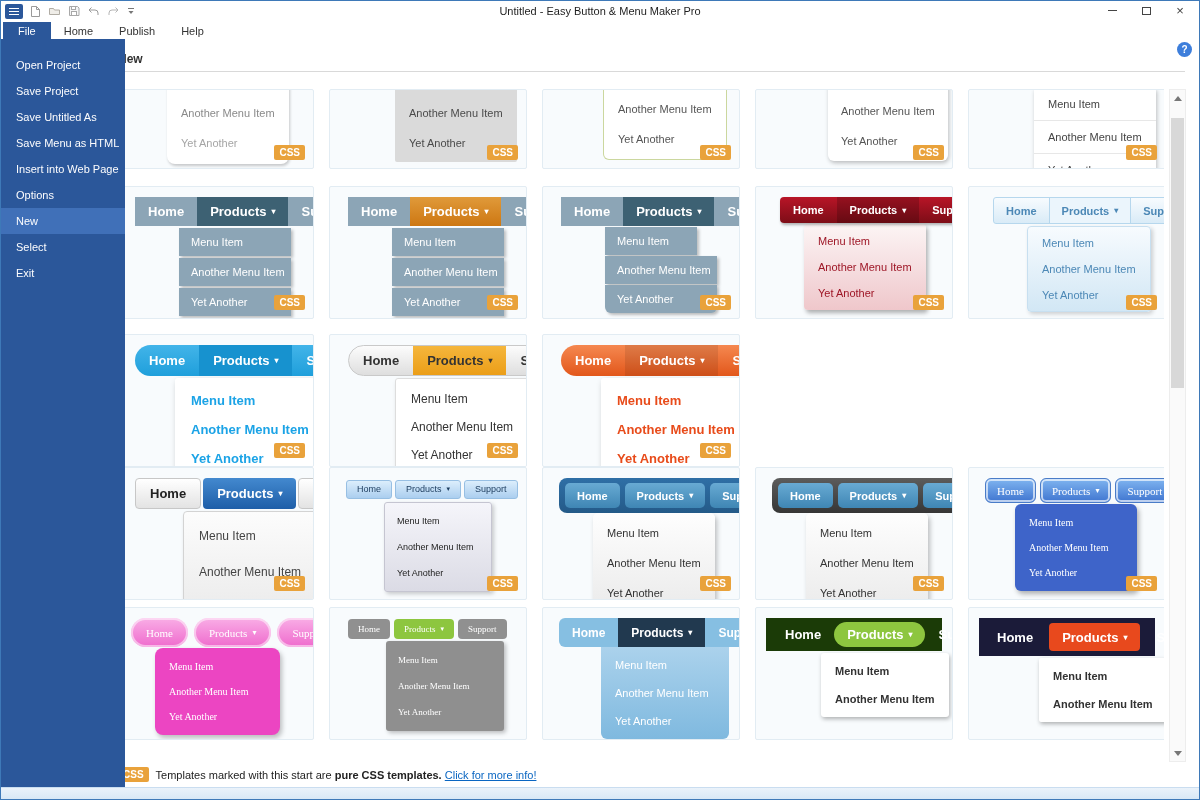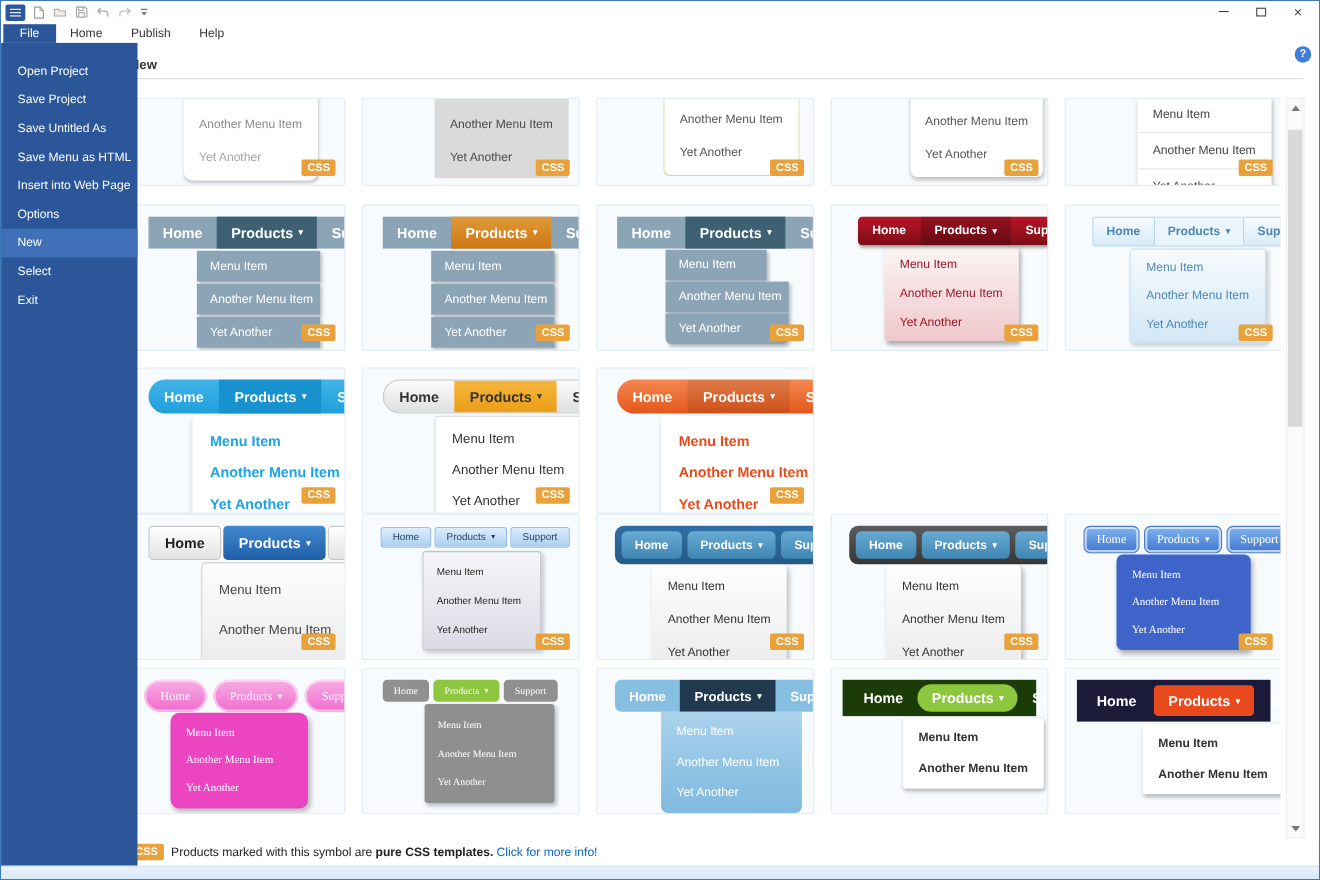--- a/index.html
+++ b/index.html
@@ -167,21 +167,21 @@
   .vscroll { position:absolute; right:13px; top:50px; bottom:25px; width:17px; background:#FAFAFA; border:1px solid #EDEDED; }
   .sarr-up, .sarr-dn { position:absolute; left:0; right:0; height:16px; display:flex; align-items:center; justify-content:center; cursor:pointer; }
   .sarr-up { top:0; } .sarr-dn { bottom:0; }
   .tri-up { width:0; height:0; border-left:4px solid transparent; border-right:4px solid transparent; border-bottom:5px solid #777; }
   .tri-dn { width:0; height:0; border-left:4px solid transparent; border-right:4px solid transparent; border-top:5px solid #777; }
   .sthumb { position:absolute; left:1px; right:1px; top:28px; height:270px; background:#D8D8D8; cursor:pointer; }
 
   
   .footer { position:absolute; left:0; right:0; bottom:0; height:25px; background:#fff; display:flex; align-items:center; gap:7px; padding-left:14px; font-size:11px; color:#222; }
   .footer .css-badge { position:static; }
-  .footer a { color:#0A66C2; cursor:pointer; }
+  .footer a { color:#0A66C2; text-decoration:underline; cursor:pointer; }
   .bstrip { position:absolute; left:0; right:0; bottom:0; height:12px; background:linear-gradient(#EAF2FA,#D8E8F6); border-top:1px solid #C9DDF0; z-index:4; }
 </style>
 </head>
 <body>
 
 <div class="window">
 
   <div class="titlebar">
     <div class="qat">
       <button class="appbtn">
@@ -219,20 +219,21 @@
             <path d="M11 4 h-6 a3 3 0 0 0 -3 3 v2" fill="none" stroke="#B5B5B5"></path>
           </svg>
         </span>
       <span class="ticon">
           <svg width="8" height="9">
             <path d="M1 1.5 h6" stroke="#777"></path>
             <path d="M1.5 4 l2.5 3 2.5 -3 z" fill="#777"></path>
           </svg>
         </span>
     </div>
+    <div class="wtitle">Untitled - Easy Button &amp; Menu Maker Pro</div>
     <div class="winbtns">
       <span class="winbtn">
           <span class="glyph-min"></span>
         </span>
       <span class="winbtn">
           <span class="glyph-max"></span>
         </span>
       <span class="winbtn">
           <span class="glyph-close">×</span>
         </span>
@@ -664,18 +665,18 @@
           <span class="tri-up"></span>
         </span>
       <span class="sthumb"></span>
       <span class="sarr-dn">
           <span class="tri-dn"></span>
         </span>
     </div>
 
     <div class="footer">
       <span class="css-badge">CSS</span>
-      <span><span>Products marked with this symbol are</span> <b>pure CSS templates.</b> <a>Click for more info!</a></span>
+      <span><span>Templates marked with this start are</span> <b>pure CSS templates.</b> <a>Click for more info!</a></span>
     </div>
   </div>
 
   <div class="bstrip"></div>
 </div>
 
 </body></html>

